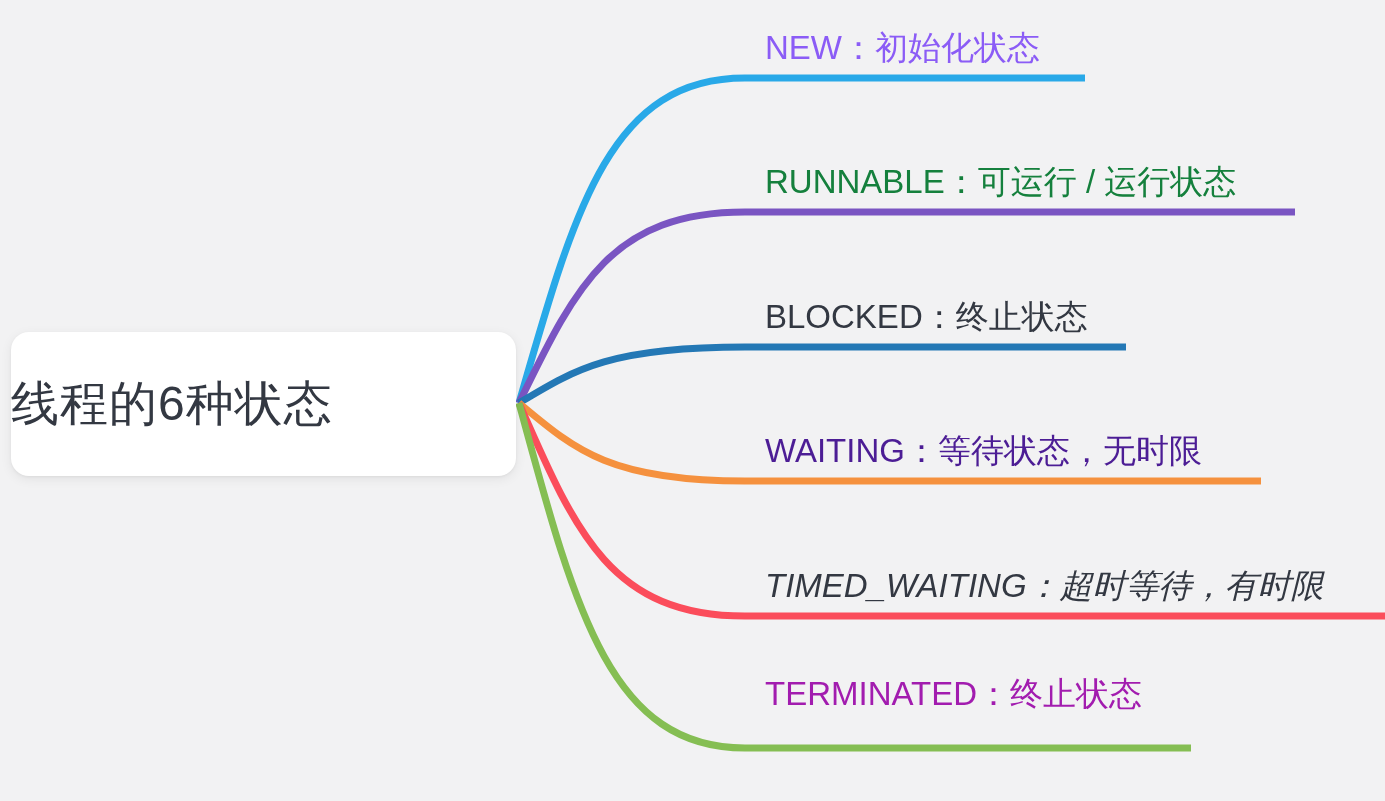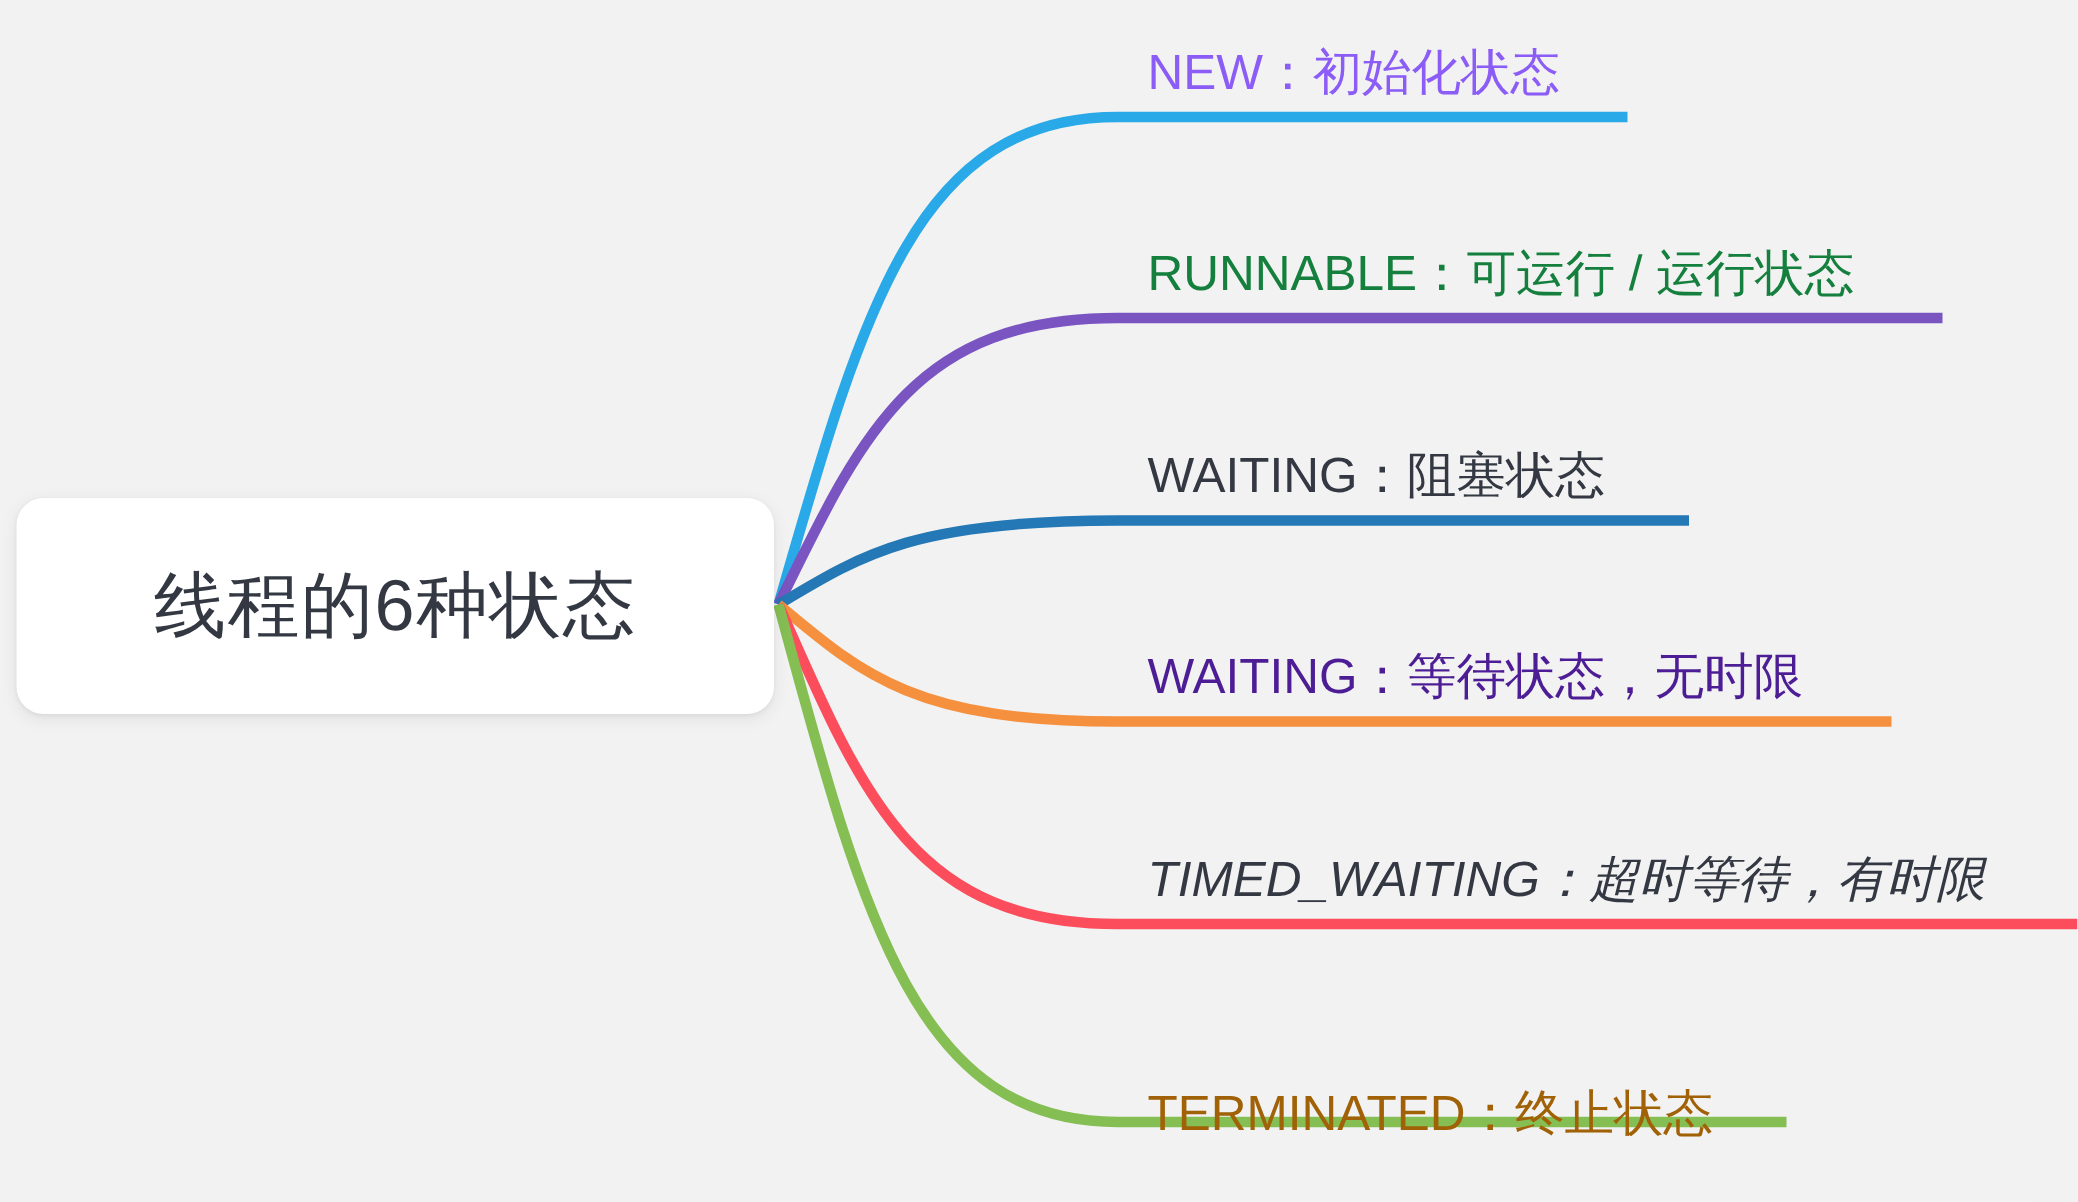--- a/index.html
+++ b/index.html
@@ -27,21 +27,21 @@
     stroke-linecap: butt;
     stroke-linejoin: round;
   }
   .root-node {
     position: absolute;
     background: #ffffff;
     border-radius: 18px;
     box-shadow: 0 3px 12px rgba(0,0,0,0.07), 0 1px 3px rgba(0,0,0,0.05);
     display: flex;
     align-items: center;
-    justify-content: center;
+    justify-content: flex-start;
   }
   .root-node .root-label {
     font-size: 48px;
     letter-spacing: 1px;
     font-weight: 500;
   }
   .branch-label {
     position: absolute;
     height: 40px;
     line-height: 40px;
@@ -63,18 +63,18 @@
       <path d="M 519 403 C 575 610, 610 748, 745 748 L 1191 748" stroke="#85be53" stroke-width="7"></path>
     </svg>
 
   <div class="root-node" id="root-node" style="left: 11px; top: 332px; width: 505px; height: 144px; color: rgb(51, 56, 66); background: rgb(255, 255, 255);">
     <span class="root-label">线程的6种状态</span>
   </div>
 
   <div id="labels-layer">
       <div class="branch-label" style="left: 765px; top: 28px; color: #8b5cf6;">NEW：初始化状态</div>
       <div class="branch-label" style="left: 765px; top: 162px; color: #15803d;">RUNNABLE：可运行 / 运行状态</div>
-      <div class="branch-label" style="left: 765px; top: 297px; color: rgb(51, 56, 66);">WAITING：阻塞状态</div>
+      <div class="branch-label" style="left: 765px; top: 297px; color: rgb(51, 56, 66);">BLOCKED：终止状态</div>
       <div class="branch-label" style="left: 765px; top: 431px; color: #4c1d95;">WAITING：等待状态，无时限</div>
       <div class="branch-label" style="left: 765px; top: 566px; color: rgb(51, 56, 66); font-style: italic;">TIMED_WAITING：超时等待，有时限</div>
-      <div class="branch-label" style="left: 765px; top: 722px; color: #a16207; text-align: right;">TERMINATED：终止状态</div>
+      <div class="branch-label" style="left: 765px; top: 674px; color: #a21caf; text-align: right;">TERMINATED：终止状态</div>
     </div>
 </div>
 
 </body></html>

